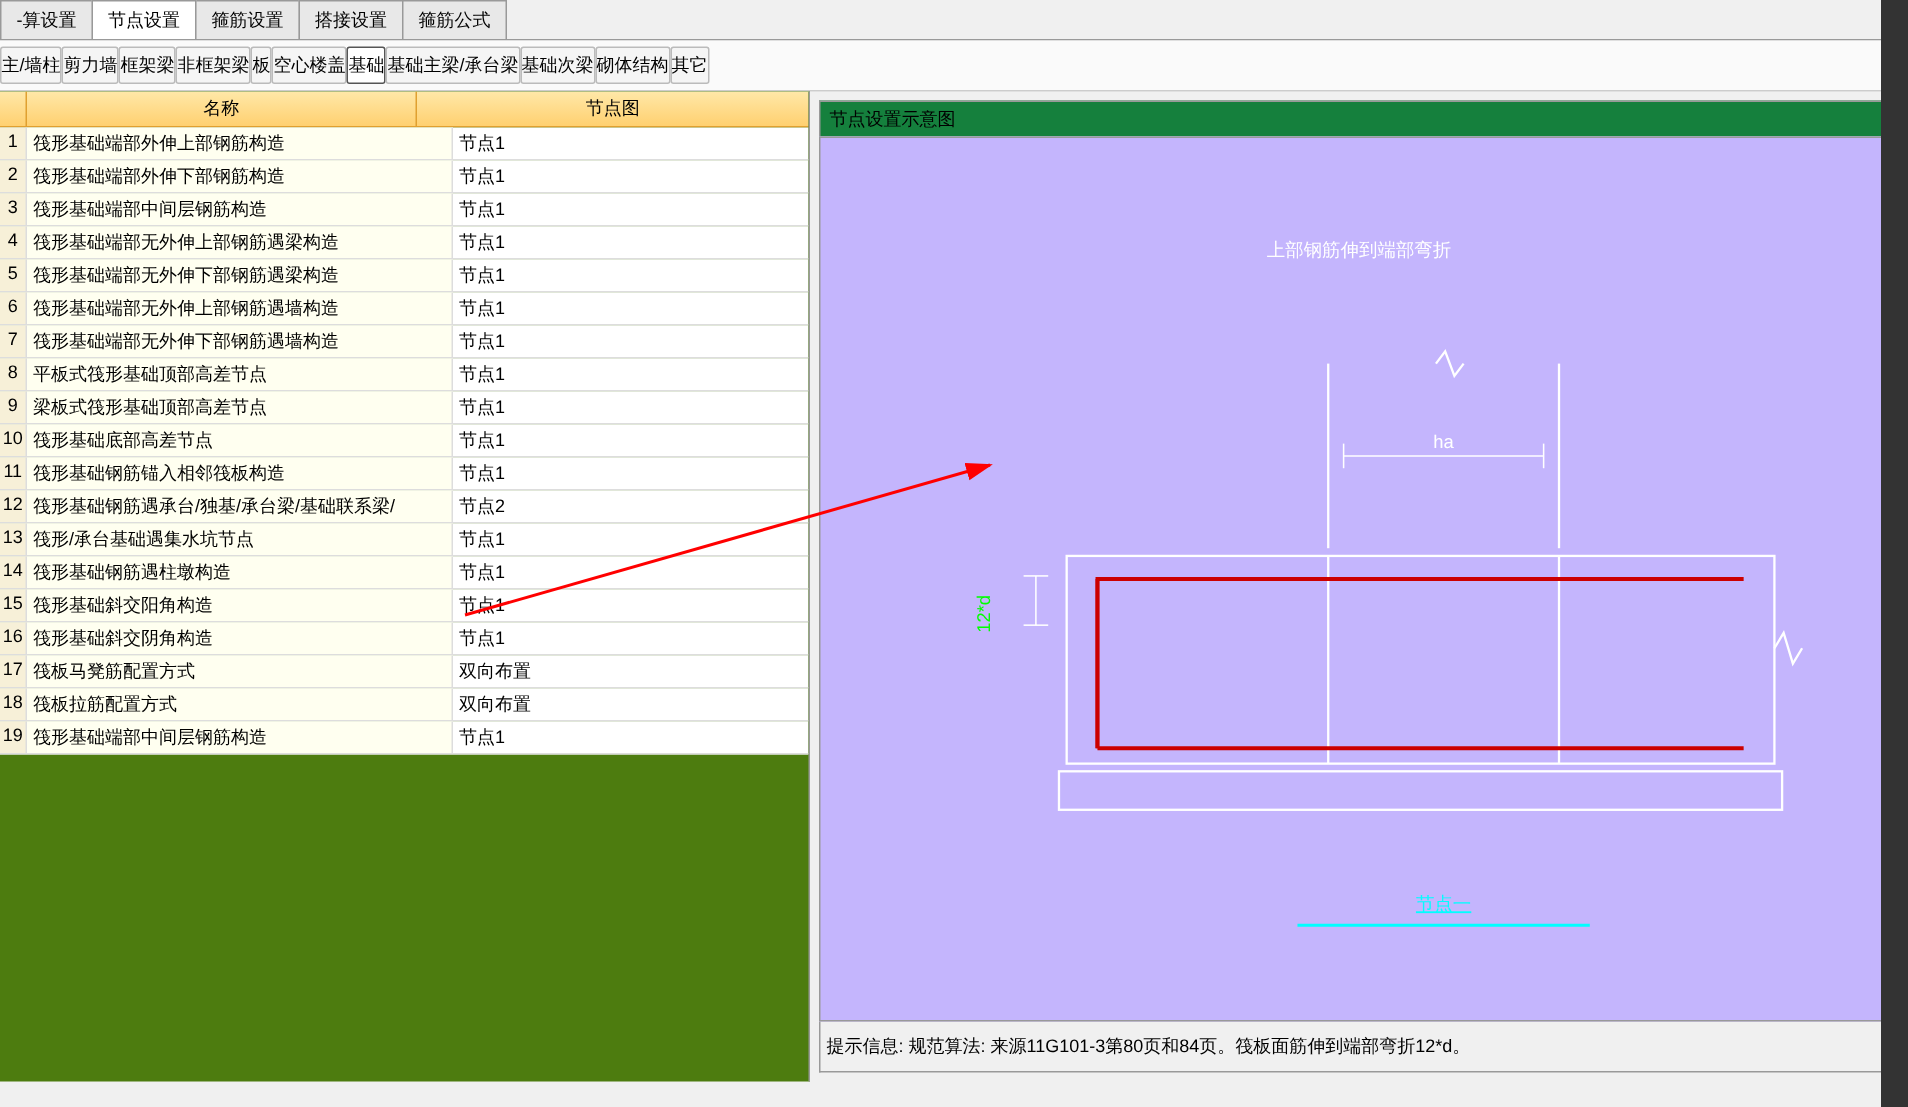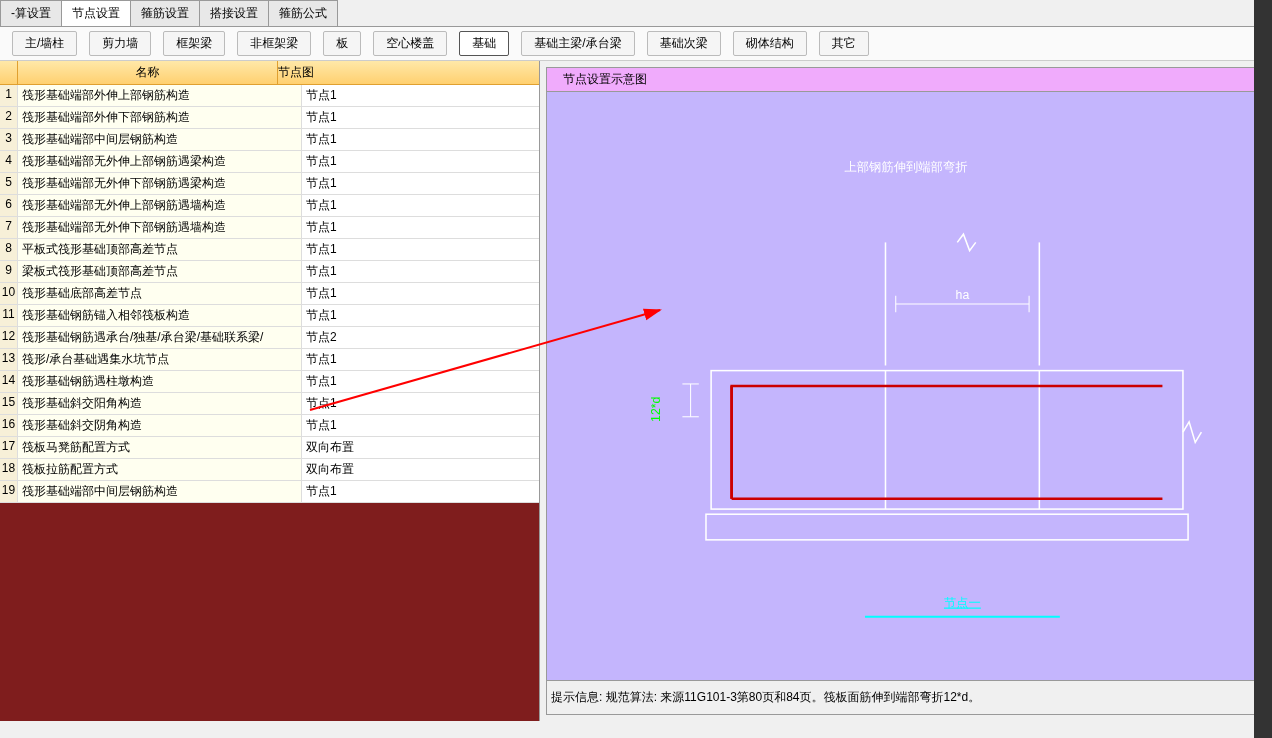--- a/index.html
+++ b/index.html
@@ -1,35 +1,35 @@
 <!DOCTYPE html>
 <html><head>
 <meta charset="utf-8">
 <style>
 *{box-sizing:border-box;margin:0;padding:0;font-family:"Microsoft YaHei","SimSun",sans-serif;font-size:12px}
 body{background:#f0f0f0;width:1272px;height:738px;overflow:hidden;position:relative}
 .topbar{display:flex;border-bottom:1px solid #999;background:#f0f0f0}
 .topbar .tab{padding:4px 10px;border:1px solid #999;border-bottom:none;background:#e8e8e8;margin-right:-1px;cursor:pointer}
 .topbar .tab.active{background:#fff;position:relative;z-index:2}
 .subbar{display:flex;padding:4px 0;border-bottom:1px solid #ccc;background:#fafafa}
-.subbar .btn{padding:3px 12px;border:1px solid #bbb;background:#f5f5f5;margin-left:12px;cursor:pointer;border-radius:2px}
+.subbar .btn{padding:3px 0;border:1px solid #bbb;background:#f5f5f5;margin-left:0;cursor:pointer;border-radius:2px}
 .subbar .btn.active{background:#fff;border:1px solid #555}
 .main{display:flex;height:660px}
-.left{width:540px;border-right:1px solid #999;background:#7f1d1d;overflow:auto}
+.left{width:540px;border-right:1px solid #999;background:#4d7c0f;overflow:auto}
 .grid-head{display:flex;background:linear-gradient(#ffe8a8,#ffd070);border-bottom:1px solid #e0a030}
 .grid-head .c0{width:18px;text-align:center;border-right:1px solid #e0a030;padding:3px 0}
 .grid-head .c1{width:260px;text-align:center;border-right:1px solid #e0a030;padding:3px 0}
-.grid-head .c2{flex:1;text-align:left;padding:3px 0}
+.grid-head .c2{flex:1;text-align:center;padding:3px 0}
 .row{display:flex;border-bottom:1px solid #ddd;background:#fff}
 .row:nth-child(even){}
 .row .c0{width:18px;text-align:center;border-right:1px solid #ddd;background:#f7f0d8;padding:2px 0}
 .row .c1{width:284px;border-right:1px solid #ddd;padding:2px 4px;background:#fffff0}
 .row .c2{flex:1;padding:2px 4px}
 .right{flex:1;padding:6px;display:flex;flex-direction:column;position:relative}
-.diag-title{background:#f0abfc;border:1px solid #999;border-bottom:none;padding:3px 16px;font-size:12px}
+.diag-title{background:#15803d;border:1px solid #999;border-bottom:none;padding:3px 6px;font-size:12px}
 .diag{flex:1;background:#c4b5fd;border:1px solid #999;position:relative}
 .diag svg{width:100%;height:100%}
 .footer{padding:8px 4px;background:#f0f0f0;border:1px solid #999;border-top:none}
 .arrow{position:absolute;pointer-events:none;z-index:50}
 .rightedge{position:absolute;right:0;top:0;width:18px;height:738px;background:#333}
 </style>
 </head>
 <body>
 
 <div class="topbar">

